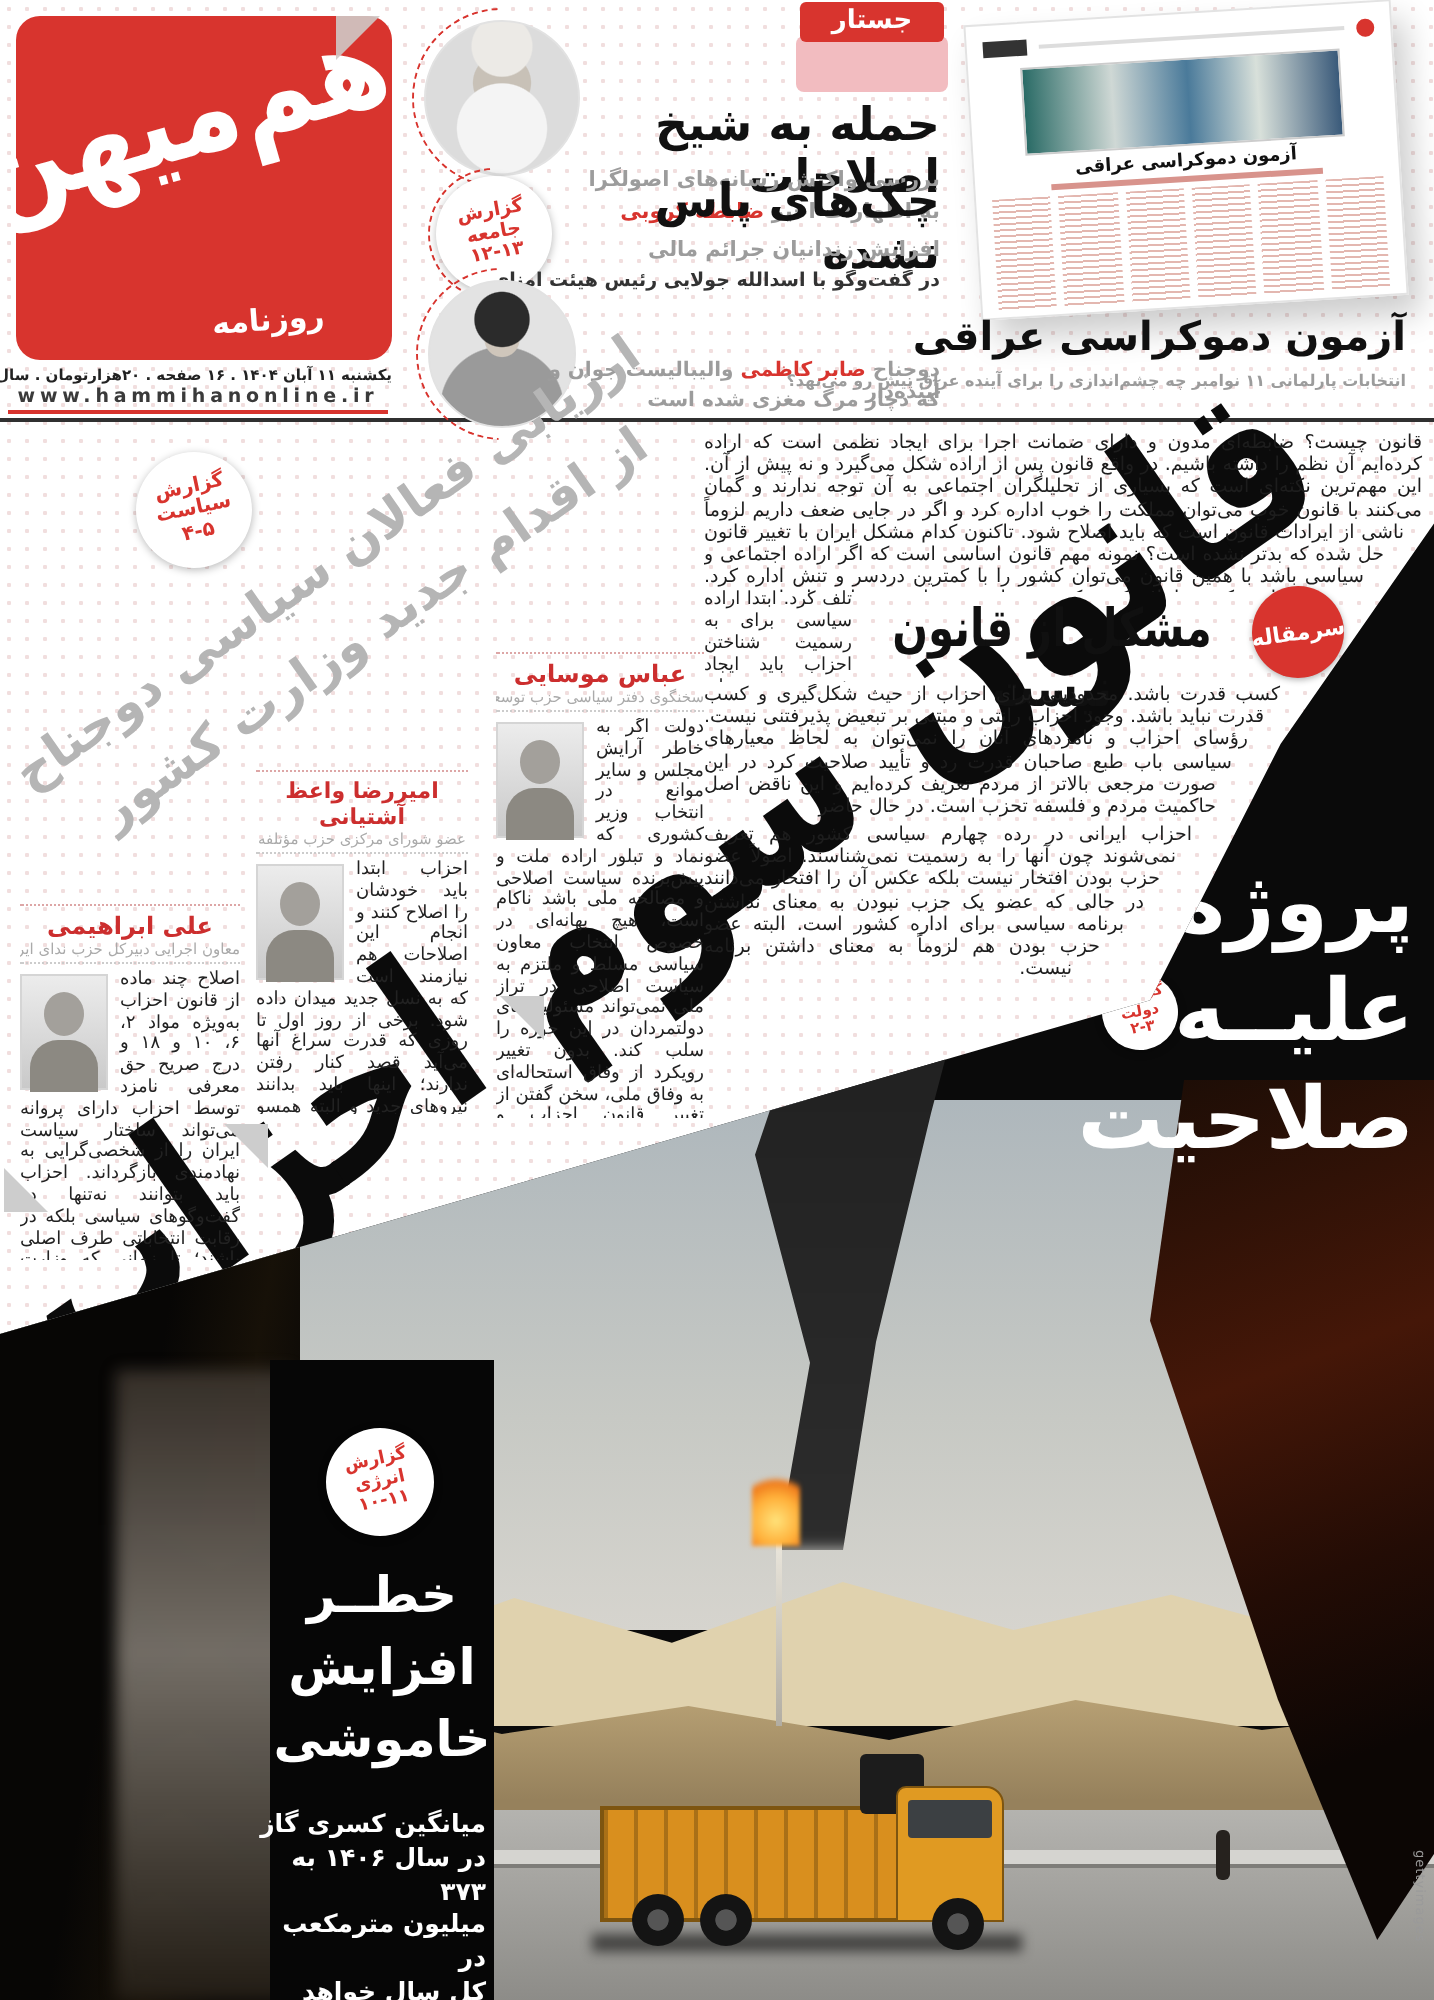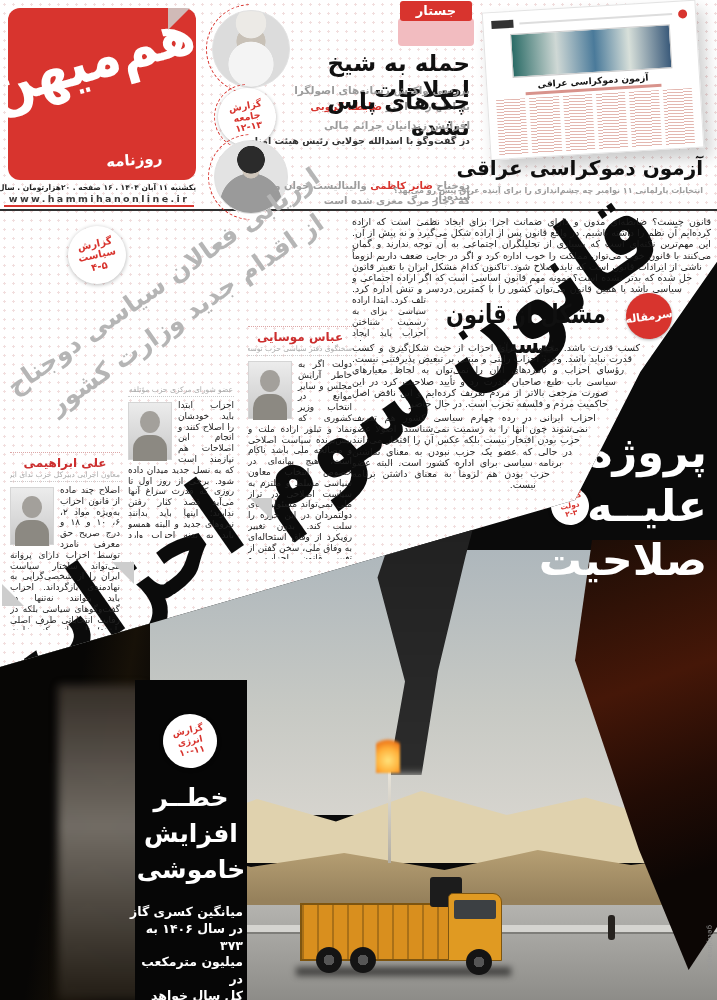--- a/index.html
+++ b/index.html
@@ -248,20 +248,21 @@
 
   <div class="abs acol" style="left:248px;top:326px;width:104px;height:234px;">
     <div class="aname">عباس موسایی</div>
     <div class="arole">سخنگوی دفتر سیاسی حزب توسعه ملی</div>
     <div class="abody jus" style="height:200px;margin-top:3px;">
       <div class="pcard"></div>
       <span>دولت اگر به خاطر آرایش مجلس و سایر موانع در انتخاب وزیر کشوری که نماد و تبلور اراده ملت و پیش‌برنده سیاست اصلاحی و مصالحه ملی باشد ناکام است، هیچ بهانه‌ای در خصوص انتخاب معاون سیاسی مسلط و ملتزم به سیاست اصلاحی در تراز ملی نمی‌تواند مسئولیت‌های دولتمردان در این حوزه را سلب کند. بدون تغییر رویکرد از وفاق استحاله‌ای به وفاق ملی، سخن گفتن از تغییر قانون احزاب و انتخابات تناسبی و... نیز دردی از سیاست این مرز و بوم را دوا نخواهد کرد و صرفاً به تغییر نام برای یک نوع سیاست بسته و بی‌خاصیت تبدیل خواهد شد.</span>
     </div>
   </div>
   <div class="abs acol" style="left:128px;top:385px;width:106px;height:172px;">
+    <div class="aname" style="font-size:11px;">امیررضا واعظ آشتیانی</div>
     <div class="arole">عضو شورای مرکزی حزب مؤتلفه</div>
     <div class="abody jus" style="height:138px;margin-top:3px;">
       <div class="pcard"></div>
       <span>احزاب ابتدا باید خودشان را اصلاح کنند و انجام این اصلاحات هم نیازمند است که به نسل جدید میدان داده شود. برخی از روز اول تا روزی که قدرت سراغ آنها می‌آید قصد کنار رفتن ندارند؛ اینها باید بدانند نیروهای جدید و البته همسو باید به بدنه احزاب وارد شوند و حرف کارشناسی حوزه‌های مختلف را بزنند وگرنه حزب به محفلی بسته و محدود بدل خواهد شد و نهایتاً نگاه که می‌کنی یک ویترین باقی می‌ماند.</span>
     </div>
   </div>
   <div class="abs acol" style="left:10px;top:452px;width:110px;height:178px;">
     <div class="aname">علی ابراهیمی</div>
     <div class="arole">معاون اجرایی دبیرکل حزب ندای ایرانیان</div>
     <div class="abody jus" style="height:146px;margin-top:3px;">

